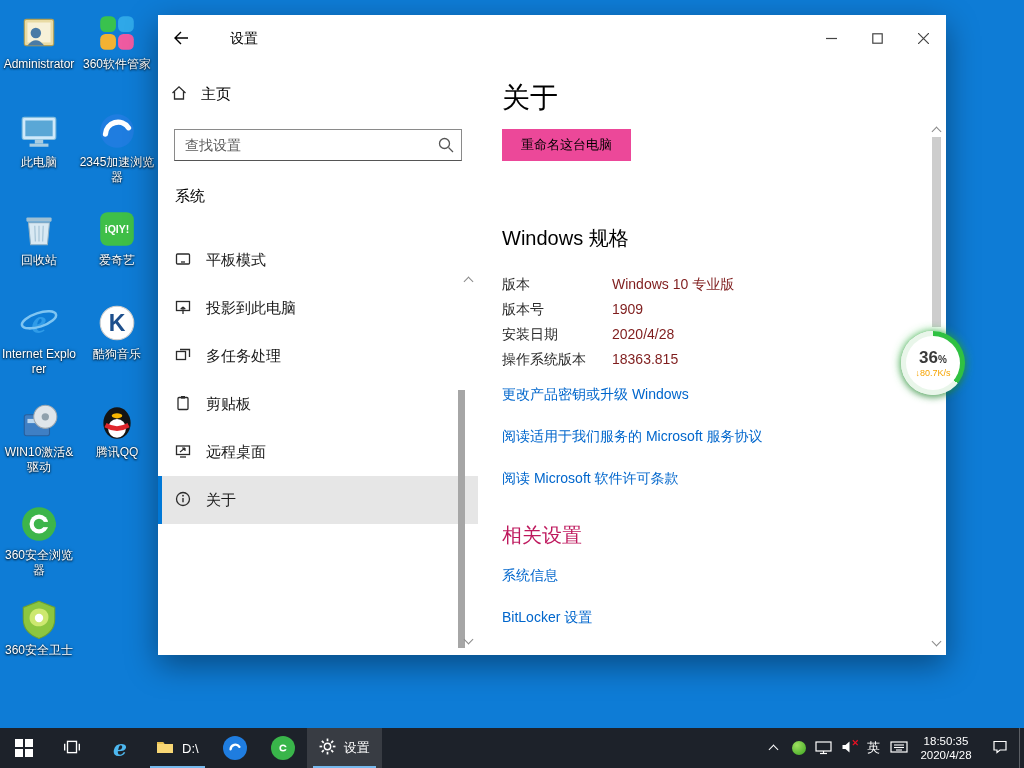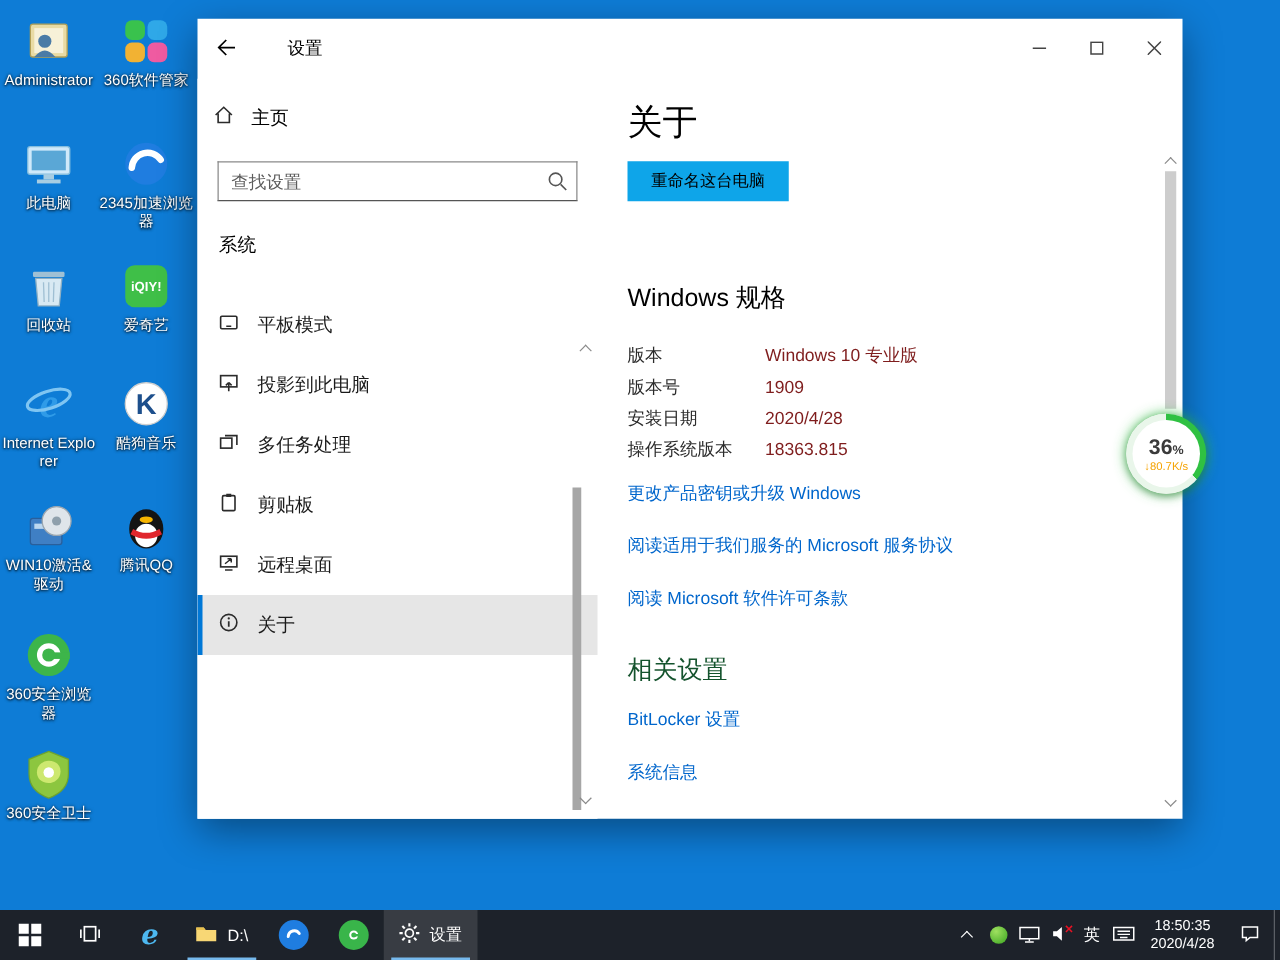--- a/index.html
+++ b/index.html
@@ -46,28 +46,28 @@
   .nav-scroll-dn { position:absolute; right:6px; bottom:8px; cursor:pointer; }
   .nav-thumb { position:absolute; right:13px; top:327px; width:7px; height:258px; background:#a6a6a6; cursor:pointer; }
 
   .chev { width:7px; height:7px; border-left:1.6px solid #8a8a8a; border-top:1.6px solid #8a8a8a; display:inline-block; }
   .chev.up { transform:rotate(45deg); }
   .chev.dn { transform:rotate(225deg); }
 
   
   .content { flex:1; position:relative; padding:16px 54px 0 24px; overflow:hidden; }
   .page-title { font-size:28px; font-weight:400; color:#000; margin-bottom:12px; }
-  .btn { display:inline-block; background:#0ea5e9; border:2px solid transparent; padding:5px 17px; font-size:13px; color:#000; cursor:pointer; font-family:inherit; }
+  .btn { display:inline-block; background:#ec4899; border:2px solid transparent; padding:5px 17px; font-size:13px; color:#000; cursor:pointer; font-family:inherit; }
   .sec-title { font-size:20px; font-weight:400; color:#000; margin:64px 0 20px; }
   .spec-row { display:flex; line-height:25px; font-size:14px; }
   .spec-row .k { width:110px; color:#2b2b2b; }
   .spec-row .v { color:#7f1d1d; }
   .lnk { display:block; color:#0066cc; font-size:14px; text-decoration:none; margin:0 0 24px; cursor:pointer; }
   .links { margin-top:14px; }
-  .rel-title { font-size:20px; font-weight:400; color:#14532d; margin:34px 0 18px; }
+  .rel-title { font-size:20px; font-weight:400; color:#be185d; margin:34px 0 18px; }
 
   .c-scroll { position:absolute; right:2px; top:58px; bottom:6px; width:14px; }
   .c-up { position:absolute; top:0; left:3px; }
   .c-dn { position:absolute; bottom:0; left:3px; }
   .c-thumb { position:absolute; top:16px; left:2px; width:9px; height:190px; background:#cdcdcd; cursor:pointer; }
 
   
   .ball { position:absolute; left:901px; top:331px; width:64px; height:64px; border-radius:50%; z-index:40; cursor:pointer;
           background:conic-gradient(#2fc142 0% 36%, #e9f6ea 36% 100%);
           box-shadow:0 0 10px rgba(47,193,66,.85), 0 2px 6px rgba(0,0,0,.35);
@@ -353,22 +353,22 @@
         </div>
       </div>
 
       <div class="links">
         <a class="lnk">更改产品密钥或升级 Windows</a>
         <a class="lnk">阅读适用于我们服务的 Microsoft 服务协议</a>
         <a class="lnk">阅读 Microsoft 软件许可条款</a>
       </div>
 
       <h2 class="rel-title">相关设置</h2>
+      <a class="lnk">系统信息</a>
       <a class="lnk">BitLocker 设置</a>
-      <a class="lnk">系统信息</a>
 
       <div class="c-scroll">
         <span class="c-up"><span class="chev up"></span></span>
         <div class="c-thumb"></div>
         <span class="c-dn"><span class="chev dn"></span></span>
       </div>
     </div>
   </div>
 </div>
 

